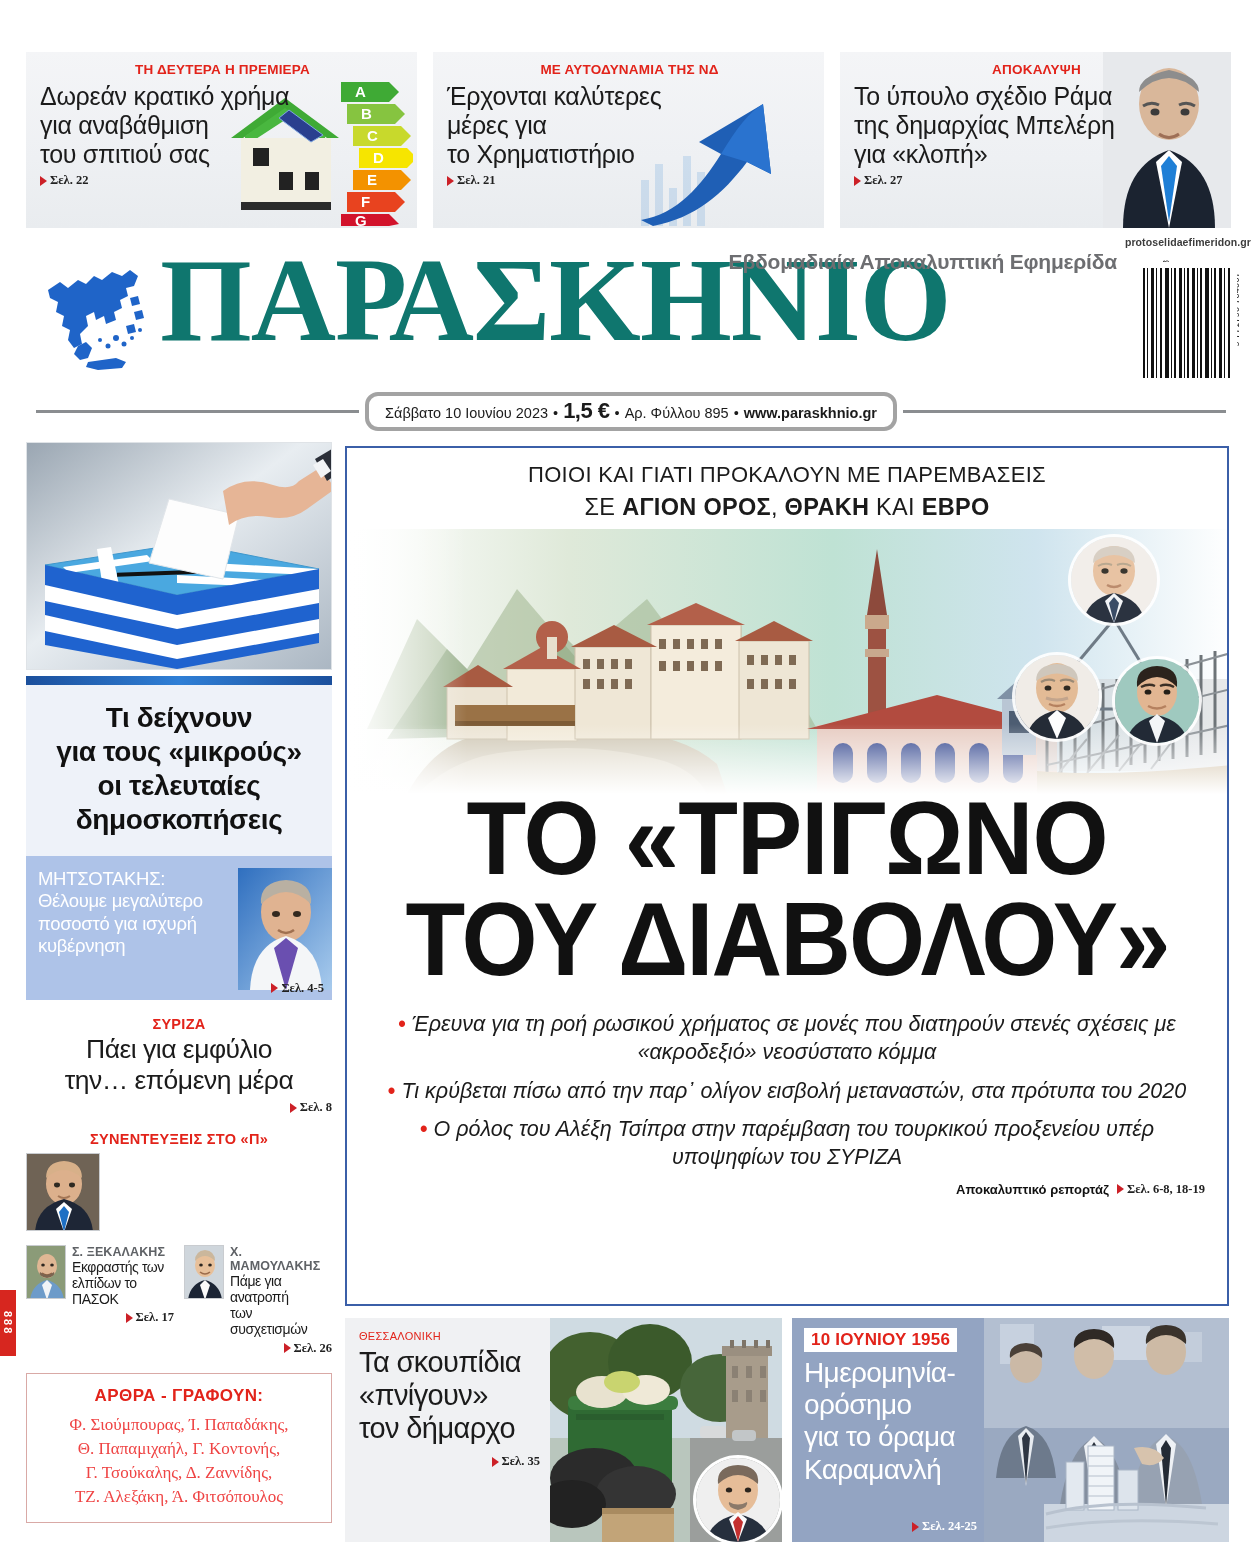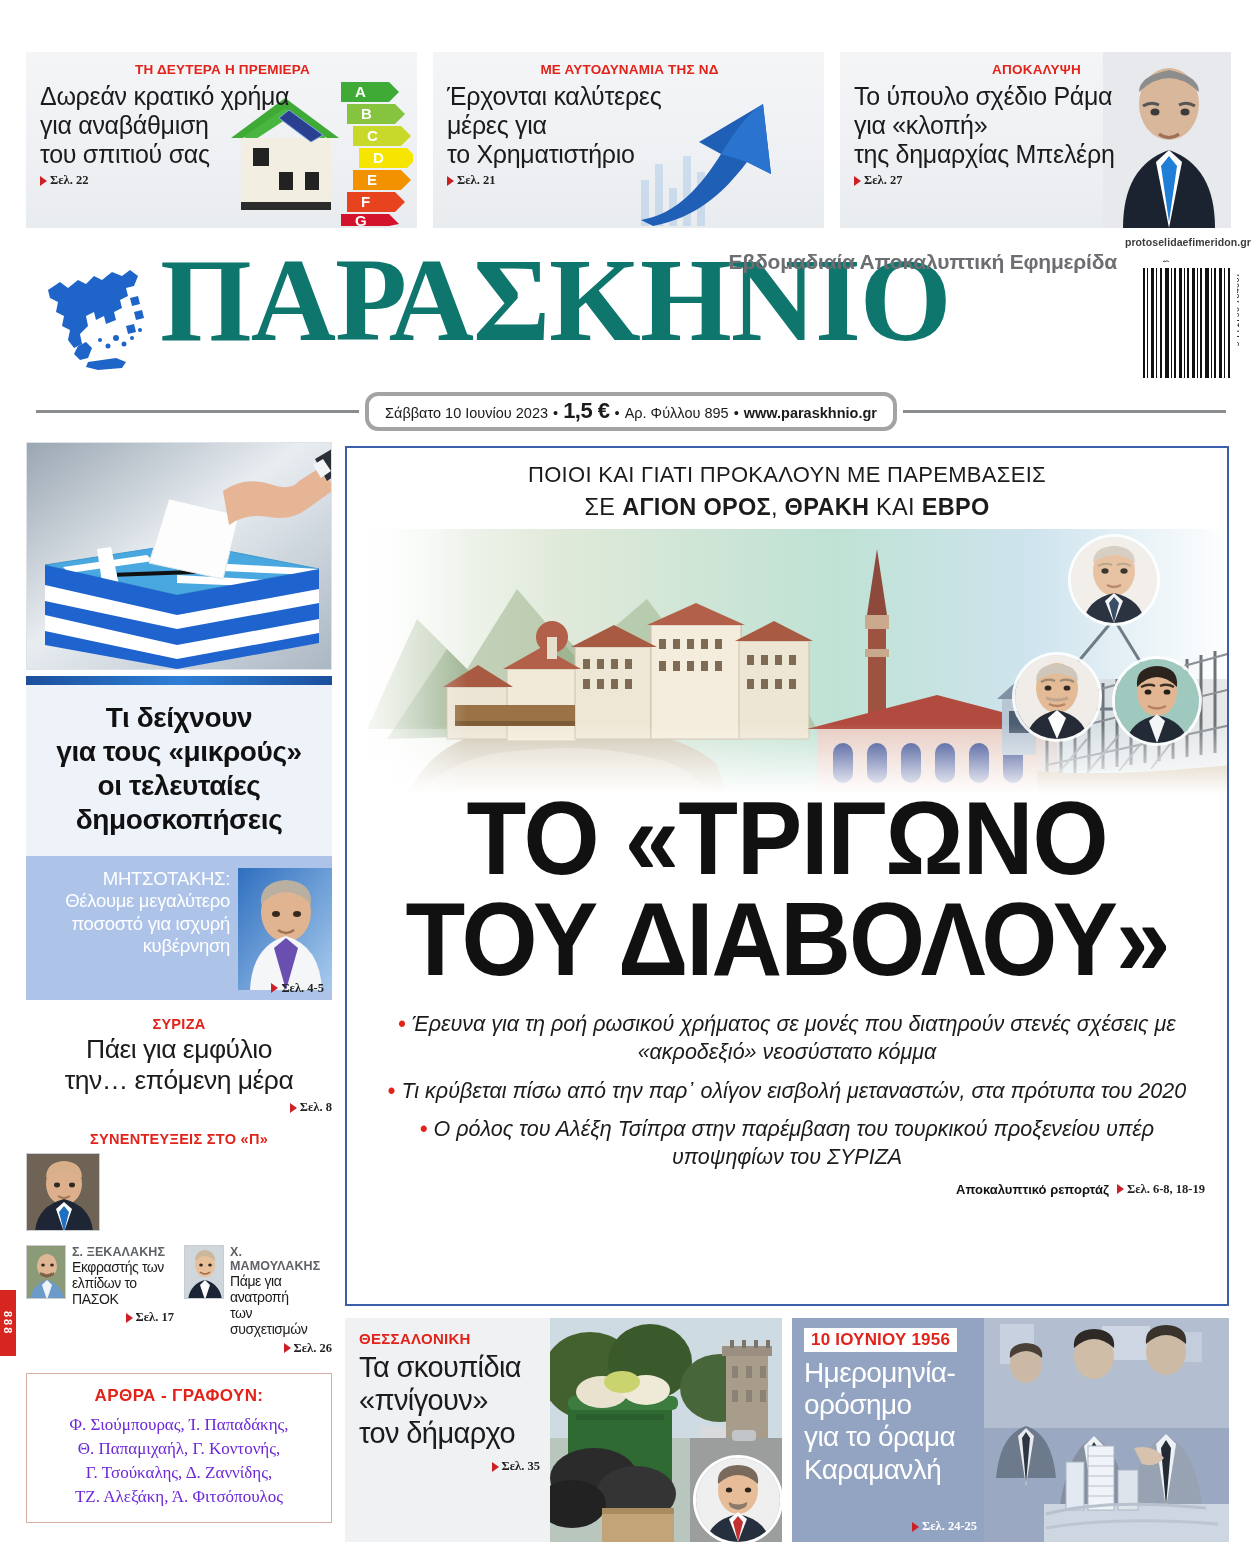--- a/index.html
+++ b/index.html
@@ -126,21 +126,21 @@
     border-image: linear-gradient(90deg,#1b4f9c,#2f7fd6,#1b4f9c) 1;
     padding: 16px 28px 18px;
     text-align: center;
   }
   .polls-box h2 {
     font-size: 28px; font-weight: bold; color: #111;
     line-height: 1.22; letter-spacing: -.4px;
   }
   .mits-box {
     background: #aec3e8; display: flex; gap: 8px;
-    padding: 12px 0 10px 12px; position: relative; text-align: right;
+    padding: 12px 0 10px 12px; position: relative;
   }
   .mits-text {
     font-size: 18.5px; color: #fff; line-height: 1.22; letter-spacing: -.3px;
     flex: 1;
   }
   .mits-photo {
     width: 94px; height: 122px;
     background: linear-gradient(160deg,#2f6fbf,#8fb8e6);
     flex: none; position: relative; overflow:hidden;
   }
@@ -186,21 +186,21 @@
   .authors-box {
     margin-top: 16px; border: 1px solid #d9a9a6;
     padding: 12px 6px 14px; text-align: center;
   }
   .authors-box h4 {
     color: #e2231a; font-size: 17px; font-weight: bold;
     letter-spacing: .4px; margin-bottom: 7px;
   }
   .authors-box p {
     font-family: "Liberation Serif", "DejaVu Serif", serif;
-    font-size: 17px; line-height: 1.4; color: #6d28d9;
+    font-size: 17px; line-height: 1.4; color: #ef4444;
   }
 
   .red-tab {
     position: absolute; left: 0; top: 1290px;
     width: 16px; height: 66px; background: #d7261f;
     color:#fff; font-size: 11px; font-weight:bold;
     writing-mode: vertical-rl;
     display:flex; align-items:center; justify-content:center;
     letter-spacing: 2px;
   }
@@ -255,21 +255,21 @@
   }
   .report-credit .pageref { margin-top: 0; }
 
   
   .bot-thess {
     position: absolute; left: 345px; top: 1318px;
     width: 437px; height: 224px;
     background: #f0f1f3; display: flex; overflow: hidden;
   }
   .bot-thess .txt { width: 205px; padding: 12px 10px 10px 14px; }
-  .bot-thess .kick { color:#e2231a; font-weight:bold; font-size:15px; letter-spacing:.3px; }
+  .bot-thess .kick { color:#e2231a; font-weight:normal; font-size:11px; letter-spacing:.3px; }
   .bot-thess h3 { font-size: 29px; line-height:1.14; font-weight:400; color:#1b1b1b; letter-spacing:-.6px; margin-top:4px;}
   .bot-thess .img { flex:1; position: relative; overflow: hidden; }
   .mayor-face {
     position: absolute; right: 2px; bottom: 0px; width: 84px; height: 84px;
     border-radius: 50%; overflow:hidden; box-shadow: 0 0 0 3px #fff;
   }
 
   .bot-kara {
     position: absolute; left: 792px; top: 1318px;
     width: 437px; height: 224px;
@@ -358,22 +358,22 @@
           <path d="M4 152 C40 146 64 118 84 86 L62 74 L126 36 L134 106 L110 94 C86 126 58 150 16 158 Z" fill="#1f5fb5"></path>
           <path d="M84 86 C100 60 112 44 126 36 L134 106 L110 94 Z" fill="#2a73cf"></path>
         </svg>
       </div>
     </div>
 
     <div class="teaser">
       <div class="teaser-kicker">ΑΠΟΚΑΛΥΨΗ</div>
       <div class="teaser-title">
         <div>Το ύπουλο σχέδιο Ράμα</div>
+        <div>της δημαρχίας Μπελέρη</div>
         <div>για «κλοπή»</div>
-        <div>της δημαρχίας Μπελέρη</div>
       </div>
       <div class="pageref pageref-line">Σελ. 27</div>
       <div class="art-portrait">
         <svg viewBox="0 0 128 176" width="128" height="176">
           <rect width="128" height="176" fill="#e7e9ec"></rect>
           <ellipse cx="66" cy="52" rx="30" ry="36" fill="#d9b79a"></ellipse>
           <path d="M36 40 Q66 12 96 40 Q96 24 66 18 Q36 24 36 40Z" fill="#8d8d8d"></path>
           <path d="M40 54 q8 -5 16 -1" stroke="#555" stroke-width="3" fill="none"></path>
           <path d="M76 53 q8 -4 16 1" stroke="#555" stroke-width="3" fill="none"></path>
           <ellipse cx="52" cy="60" rx="4.5" ry="3.5" fill="#3b3b3b"></ellipse>

